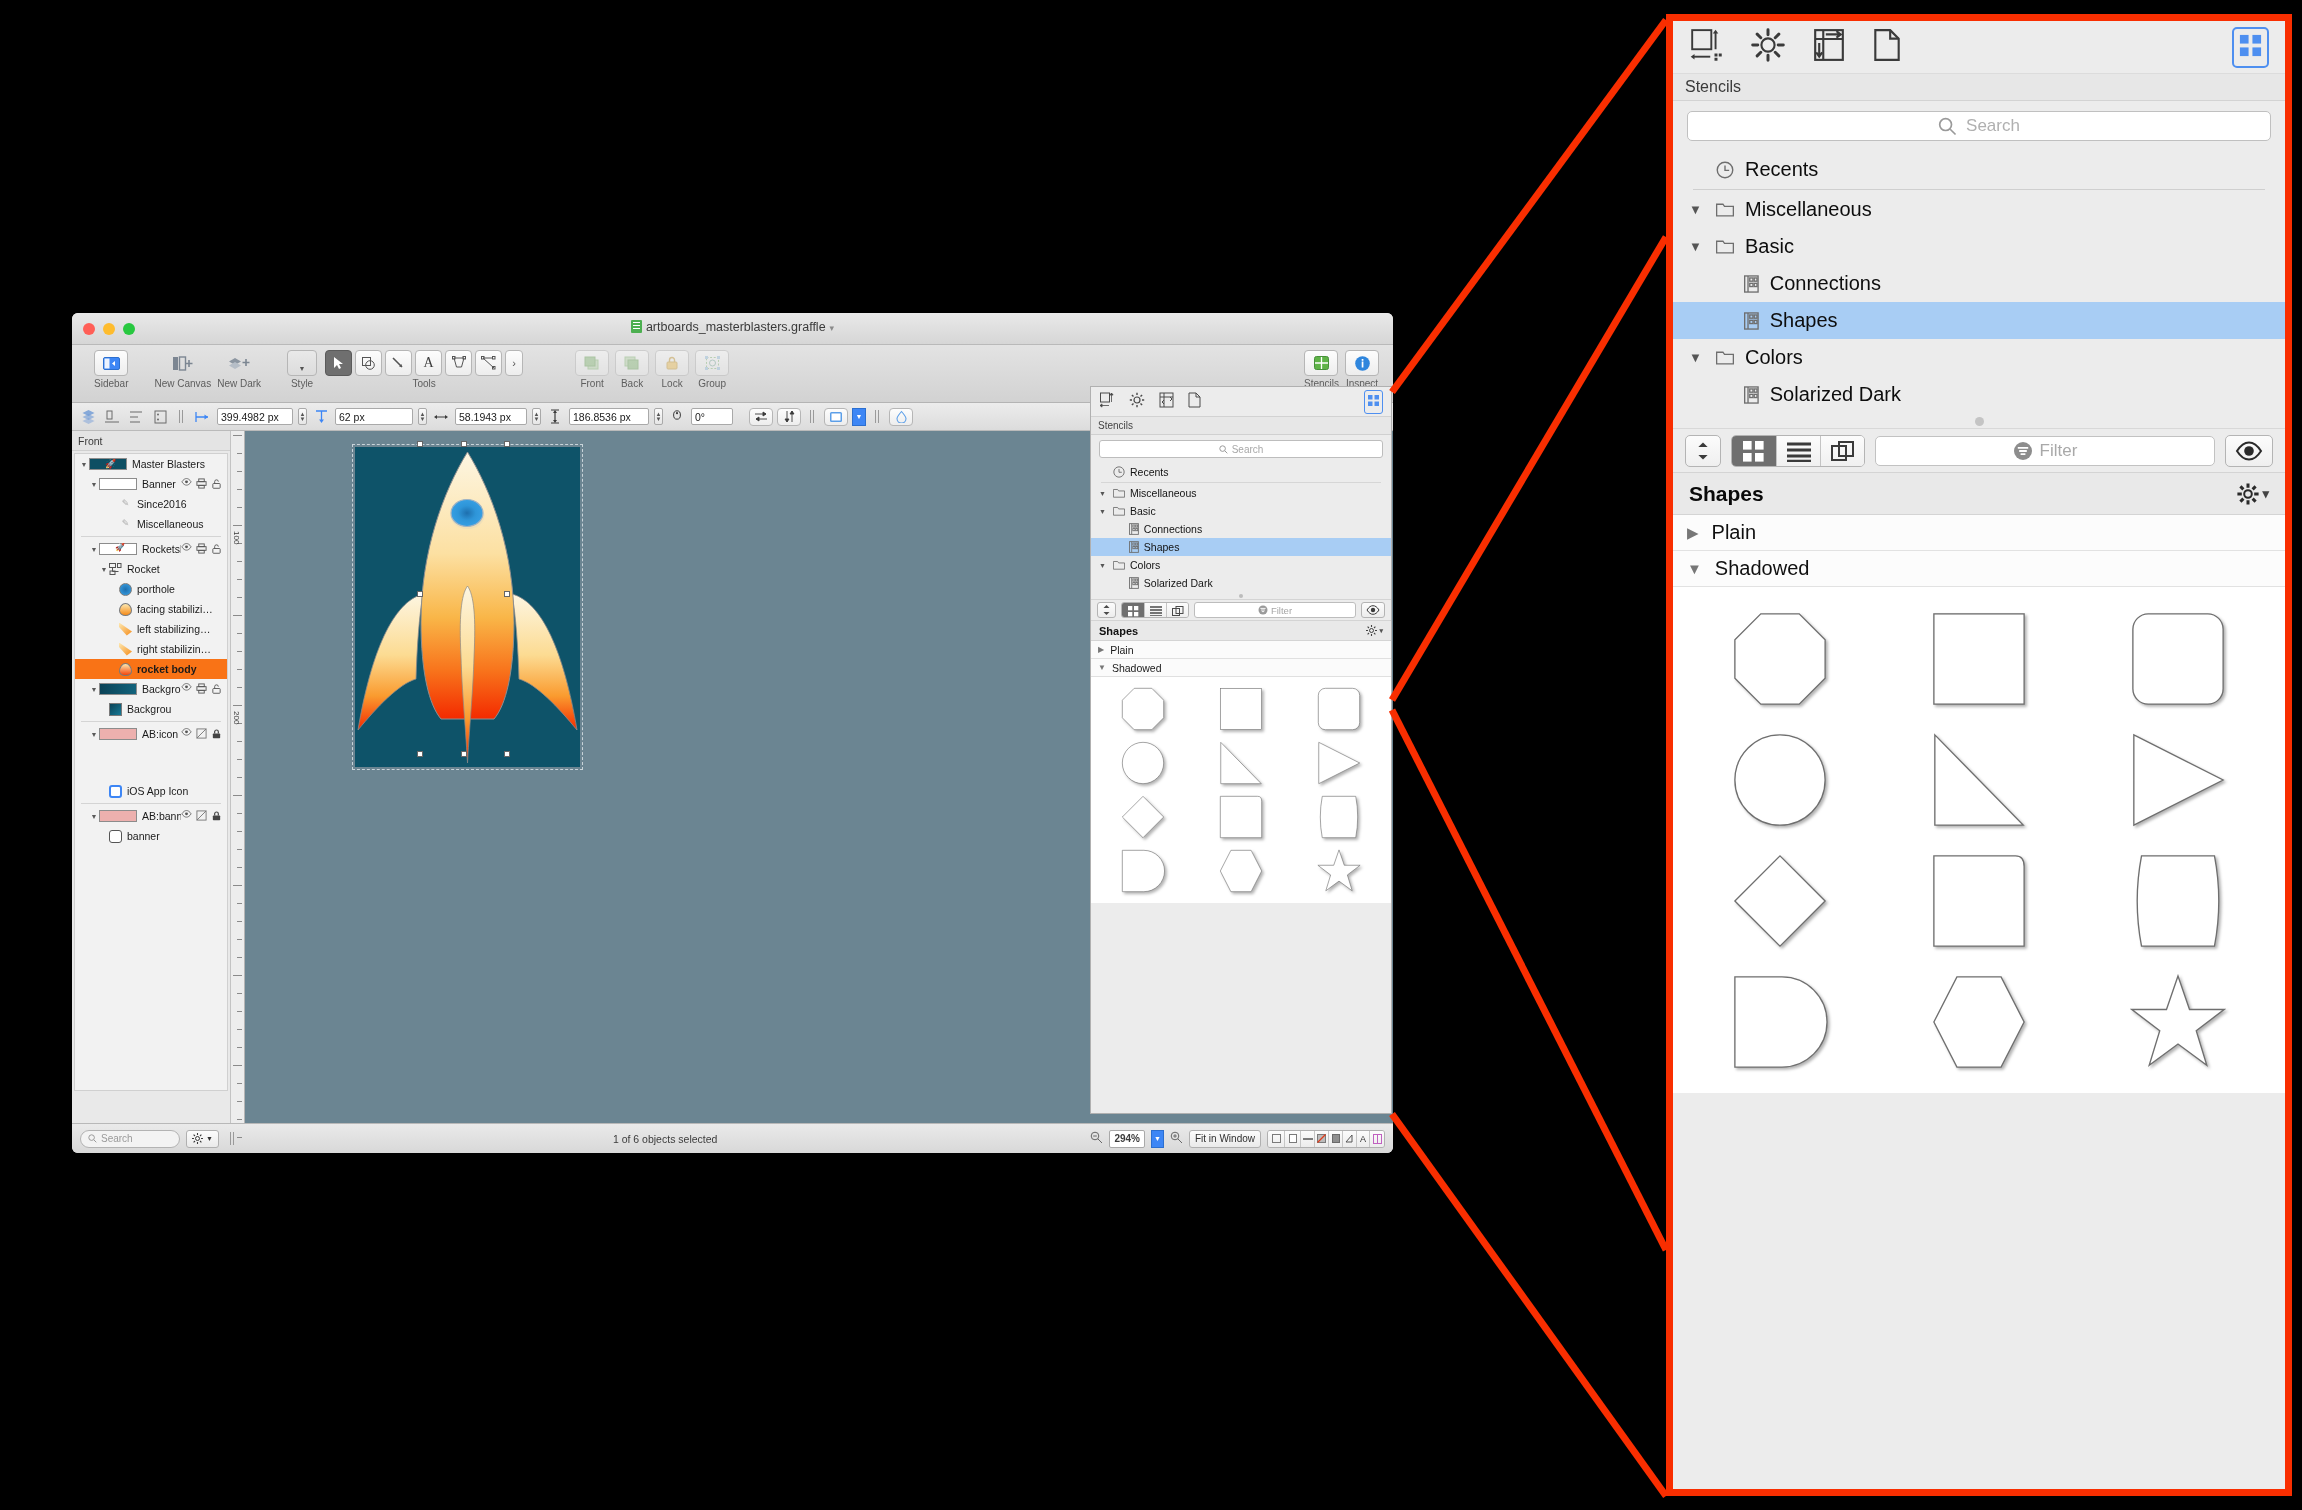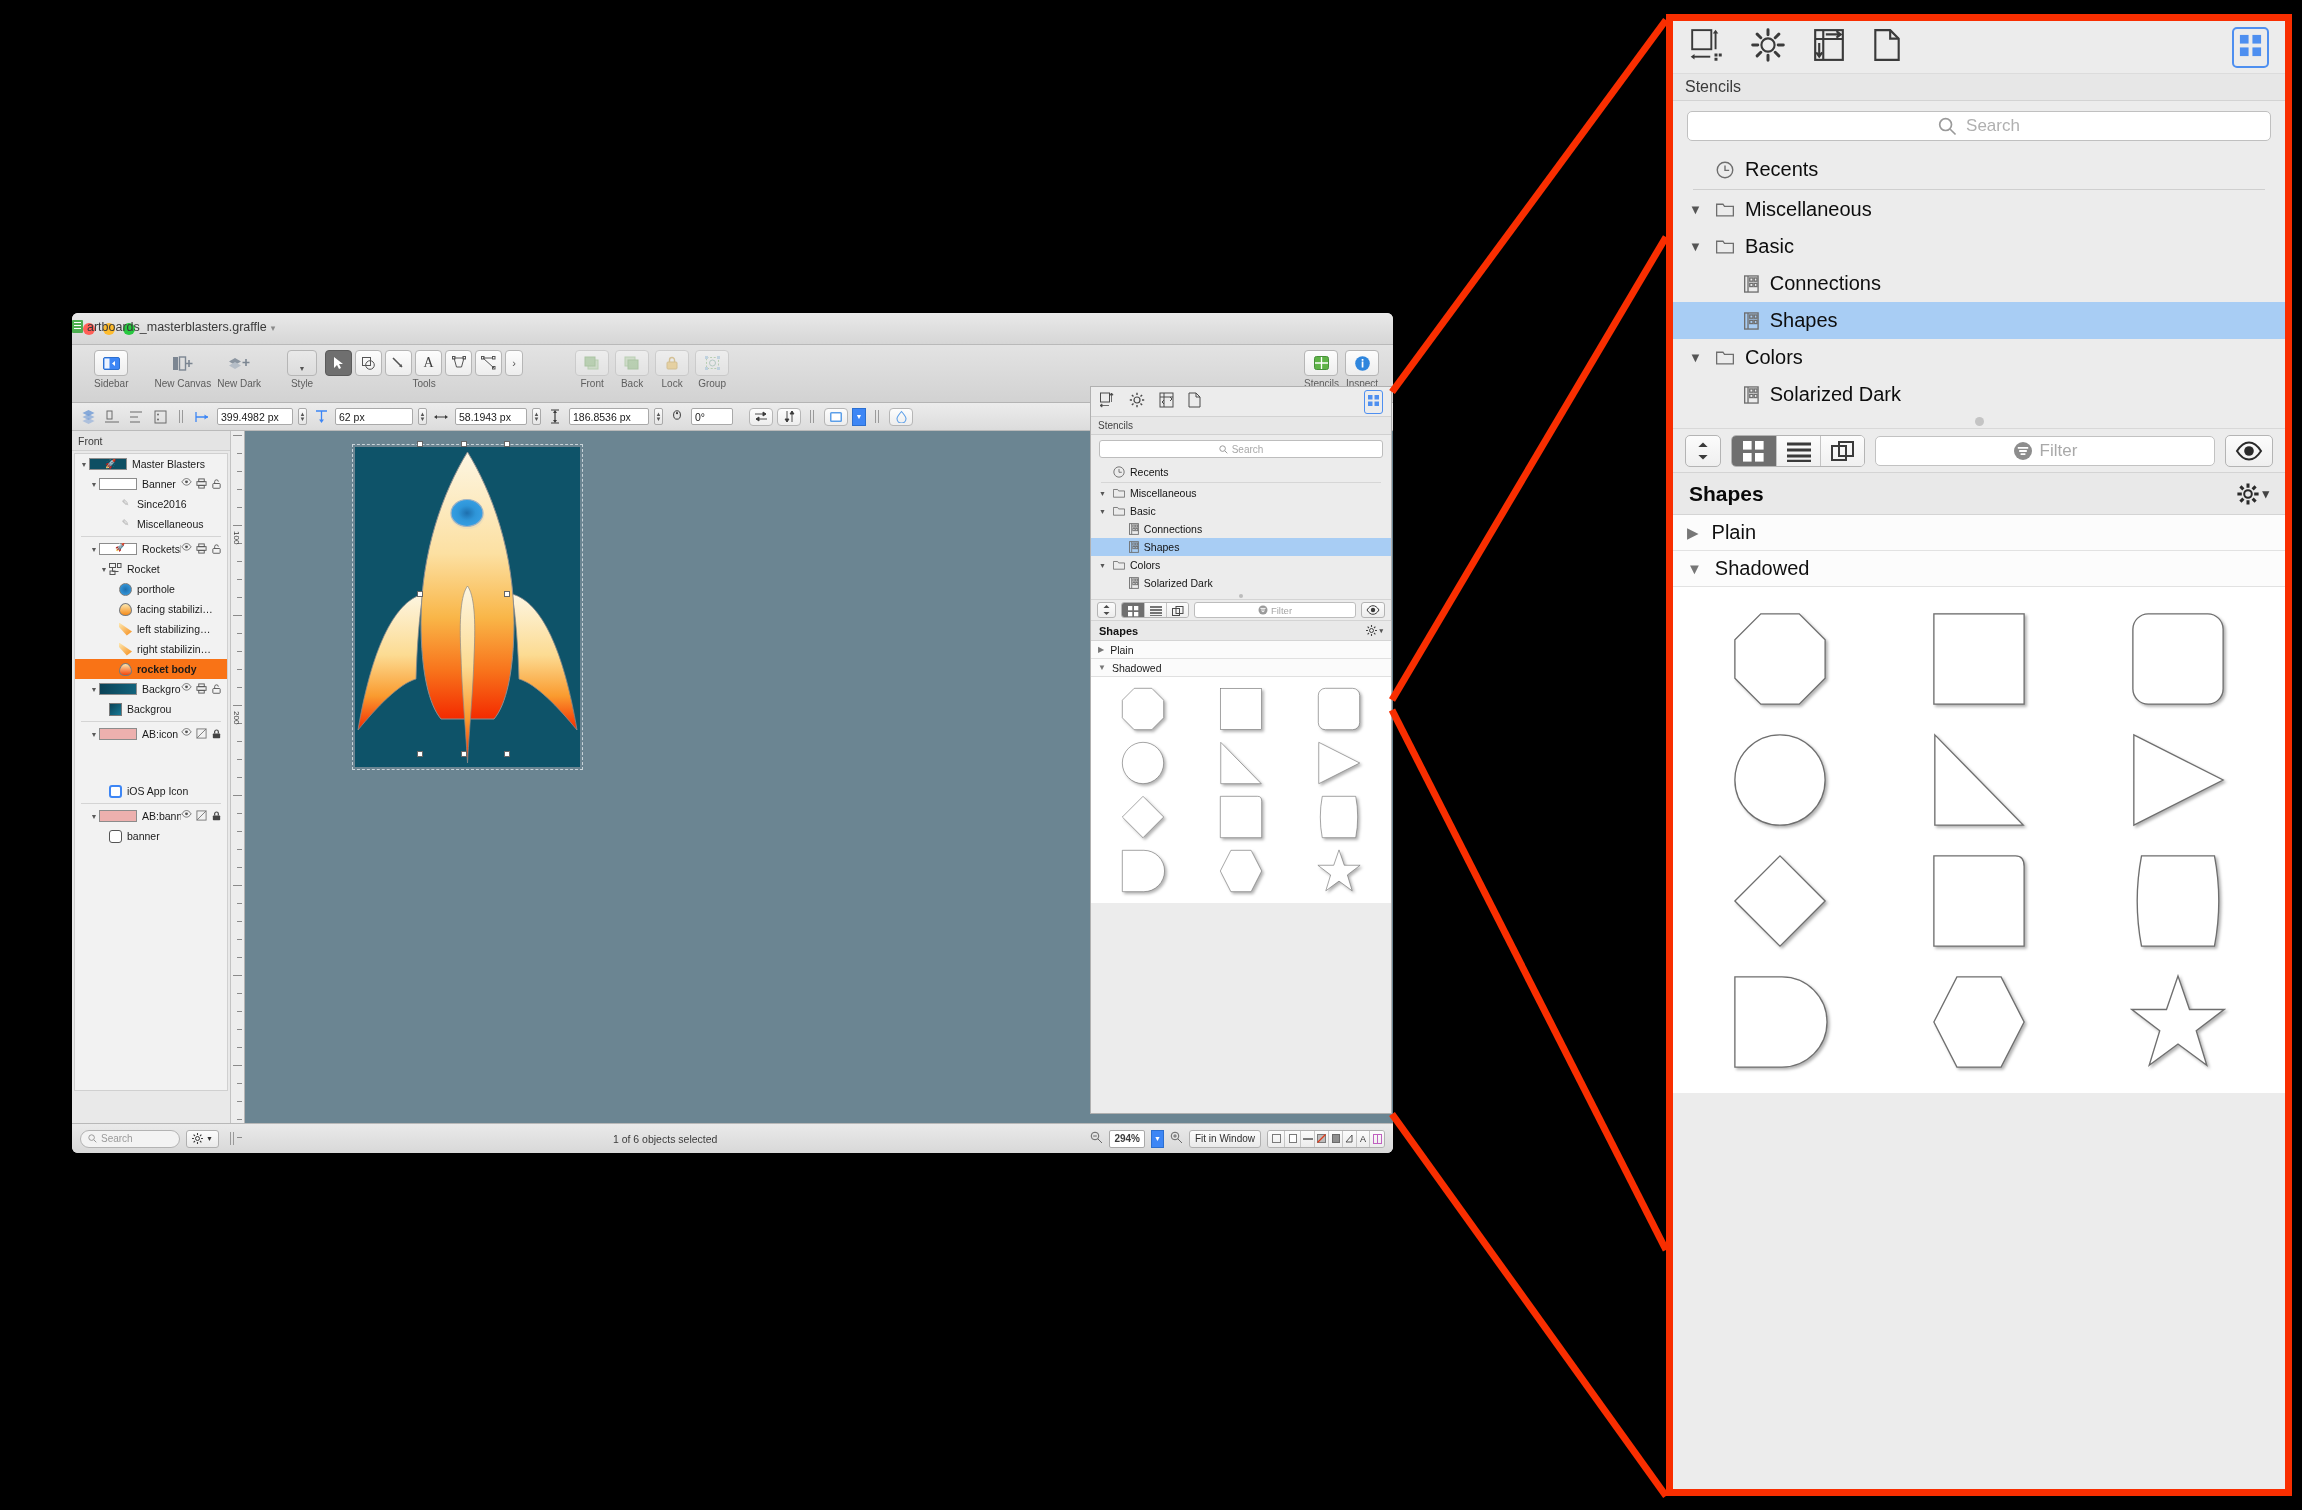--- a/index.html
+++ b/index.html
@@ -10,21 +10,21 @@
   
   #mainwin { position:absolute; left:72px; top:313px; width:1321px; height:840px;
     background:#e8e8e8; border-radius:6px; overflow:hidden;
     box-shadow:0 2px 14px rgba(0,0,0,.55); }
 
   .titlebar { position:relative; height:32px;
     background:linear-gradient(#e9e9e9,#d6d6d6); border-bottom:1px solid #b9b9b9; }
   .tl-dots { position:absolute; left:11px; top:10px; display:flex; gap:8px; }
   .dot { width:12px; height:12px; border-radius:50%; }
   .dot.r{background:#ff5f57;} .dot.y{background:#febc2e;} .dot.g{background:#28c840;}
-  .tl-title { position:absolute; left:0; right:0; top:7px; text-align:left;
+  .tl-title { position:absolute; left:0; right:0; top:7px; text-align:center;
     font-size:12.5px; color:#3a3a3a; }
   .tl-title .docicon { display:inline-block; width:11px; height:13px; background:#4caf50;
     border-radius:1px; vertical-align:-2px; margin-right:4px; position:relative; }
   .tl-title .docicon:after{content:"";position:absolute;left:2px;top:2px;right:2px;bottom:2px;
     background:repeating-linear-gradient(#fff 0 1px,transparent 1px 3px);}
   .tl-chev{color:#8a8a8a;font-size:9px;margin-left:4px;}
 
   .toolbar { height:58px; background:linear-gradient(#e3e3e3,#d2d2d2);
     border-bottom:1px solid #b4b4b4; display:flex; align-items:flex-start;
     padding:5px 10px 0 10px; position:relative; }

